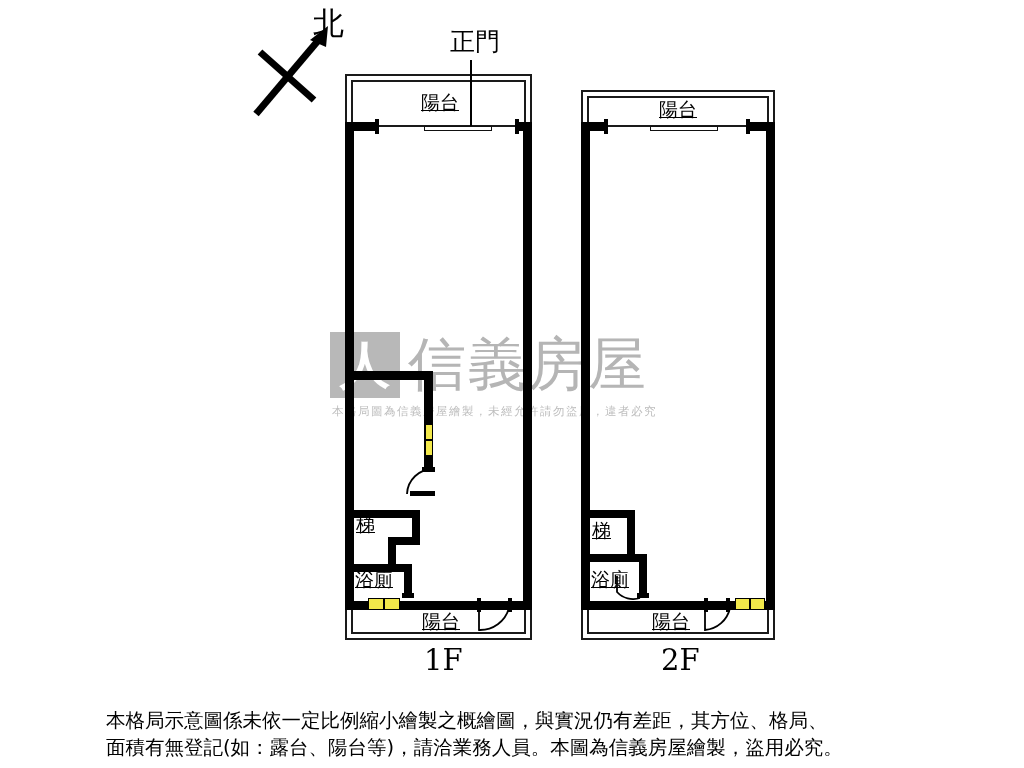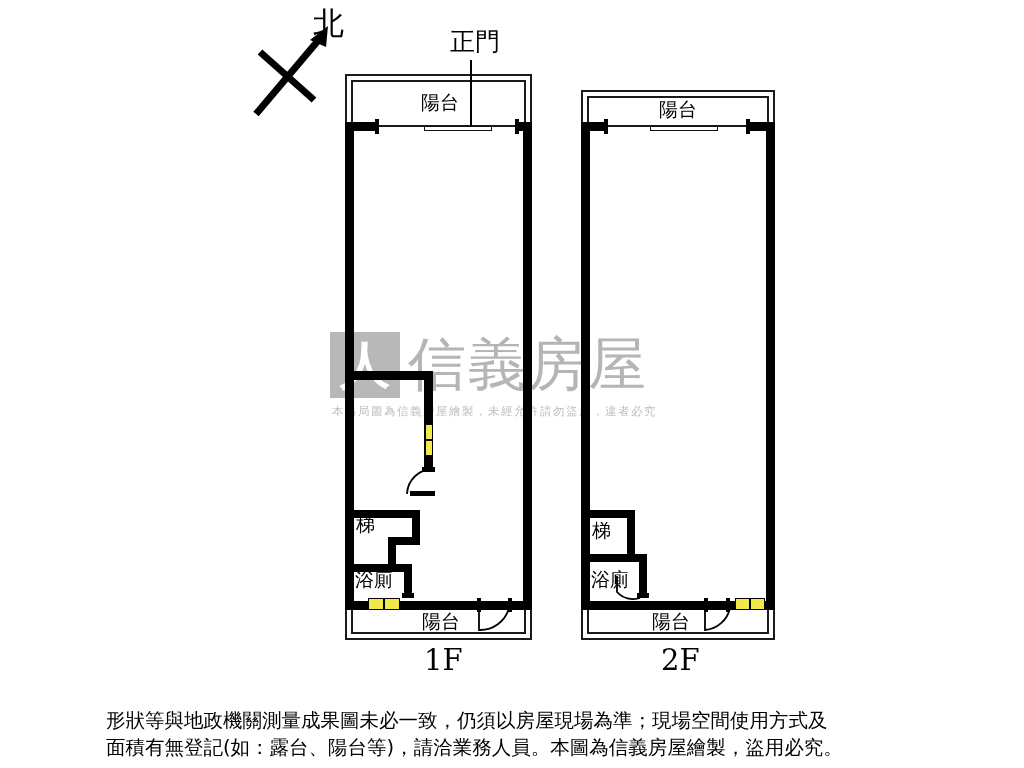--- a/index.html
+++ b/index.html
@@ -117,20 +117,21 @@
     z-index: 5;
   }
   .room-label {
     position: absolute;
     font-family: "DejaVu Sans", "Liberation Sans", sans-serif;
     font-size: 19px;
     color: #000000;
     white-space: nowrap;
     z-index: 8;
     line-height: 1;
+    text-decoration: underline;
   }
   .floor-label {
     position: absolute;
     font-family: "DejaVu Serif", "Liberation Serif", serif;
     font-size: 29px;
     color: #000000;
     white-space: nowrap;
     z-index: 8;
     line-height: 1;
   }
@@ -327,17 +328,17 @@
     <div class="thinline" style="left:581px; top:638px; width:194px; height:2px;"></div>
     <div class="thinline" style="left:587px; top:610px; width:1.5px; height:24px;"></div>
     <div class="thinline" style="left:767px; top:610px; width:1.5px; height:24px;"></div>
     <div class="thinline" style="left:587px; top:632px; width:182px; height:1.5px;"></div>
     <div class="room-label" style="left:652px; top:612px;">陽台</div>
 
     <div class="floor-label" style="left:661px; top:646px;">2F</div>
   </div>
 
   <div id="disclaimer">
-    <div>形狀等與地政機關測量成果圖未必一致，仍須以房屋現場為準；現場空間使用方式及</div>
+    <div>本格局示意圖係未依一定比例縮小繪製之概繪圖，與實況仍有差距，其方位、格局、</div>
     <div>面積有無登記(如：露台、陽台等)，請洽業務人員。本圖為信義房屋繪製，盜用必究。</div>
   </div>
 
 </div>
 
 </body></html>

